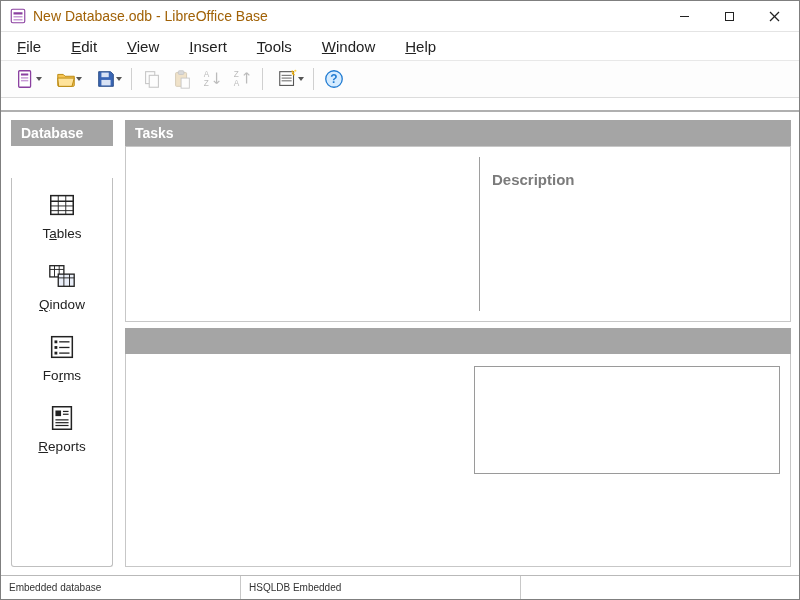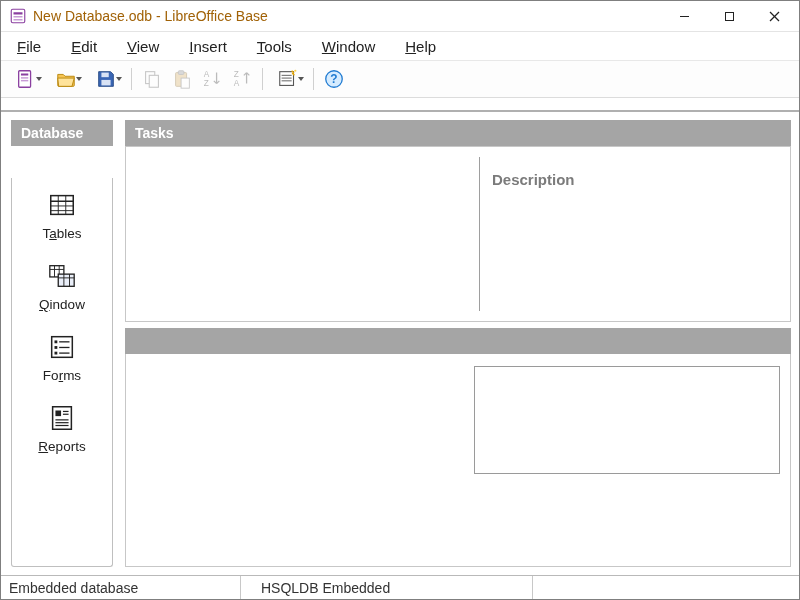--- a/index.html
+++ b/index.html
@@ -142,24 +142,23 @@
     right:10px; top:12px;
     width: 306px; height: 108px;
     border:1px solid #9a9a9a;
     background:#fff;
   }
   
   .statusbar {
     height: 24px;
     border-top: 1px solid #b9b9b9;
     display:flex;
-    font-size: 14px;
+    font-size: 10px;
     color:#333;
     background:#fff;
-    gap:12px;
   }
   .statcell {
     border-right:1px solid #c8c8c8;
     display:flex; align-items:center;
     padding: 0 8px;
   }
   .statcell.c1{ width: 240px;}
   .statcell.c2{ width: 280px;}
   .statcell.c3{ flex:1; border-right:none;}
   

